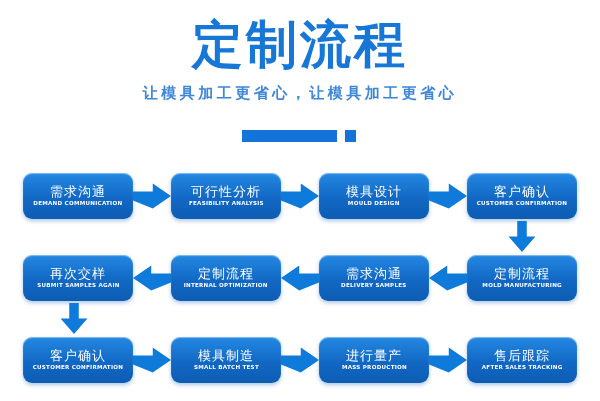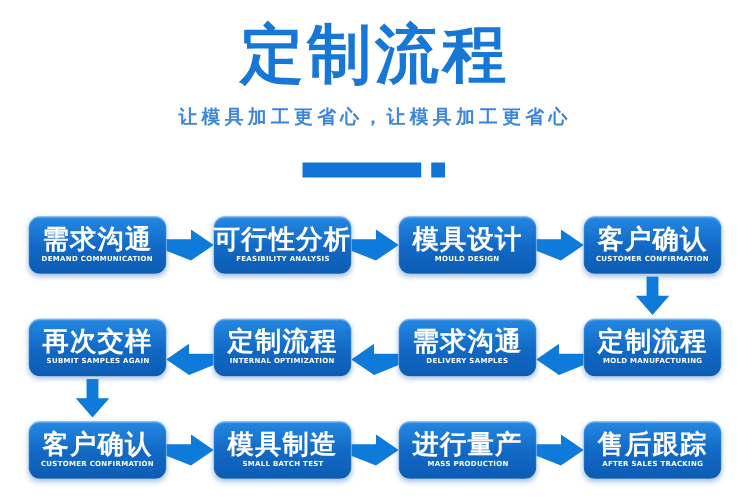--- a/index.html
+++ b/index.html
@@ -18,30 +18,30 @@
     color:var(--subtitle,#3e86d8);
   }
   .divider{position:absolute;top:130px;left:0;width:600px;height:12px;}
   .divider-bar{position:absolute;left:242px;top:0;width:95px;height:12px;background:var(--primary,#1473d8);}
   .divider-dot{position:absolute;left:345px;top:0;width:11px;height:12px;background:var(--primary,#1473d8);}
 
   .flow-row{
     position:absolute;left:23px;width:554px;height:46px;
     display:flex;justify-content:space-between;align-items:center;
   }
-  .row1{top:173px;} .row2{top:255px;align-items:flex-end;} .row3{top:337px;}
+  .row1{top:173px;} .row2{top:255px;} .row3{top:337px;}
 
   .box{
     width:110px;height:46px;border-radius:9px;box-sizing:border-box;
     display:flex;flex-direction:column;align-items:center;justify-content:center;
     background:linear-gradient(180deg,var(--box-top,#2488e2) 0%,#1168c4 55%,var(--box-bottom,#0d5cb3) 100%);
     box-shadow:inset 0 1px 1px rgba(255,255,255,.45), 0 2px 4px rgba(13,92,179,.35);
   }
   .zh{
-    color:#ffffff;font-size:21px;font-weight:700;letter-spacing:1px;
+    color:#ffffff;font-size:13px;font-weight:400;letter-spacing:1px;
     line-height:1;white-space:nowrap;margin-top:2px;
   }
   .en{
     color:#ffffff;font-size:9px;font-weight:700;letter-spacing:.4px;
     white-space:nowrap;transform:scale(.62);transform-origin:center top;
     margin-top:3px;line-height:1;
   }
   .arrow{background:var(--arrow,#0e7ad9);}
   .arrow-h{width:38px;height:27px;}
   .arrow-right{clip-path:polygon(0 33%,52% 33%,52% 4%,100% 50%,52% 96%,0 67%);}

